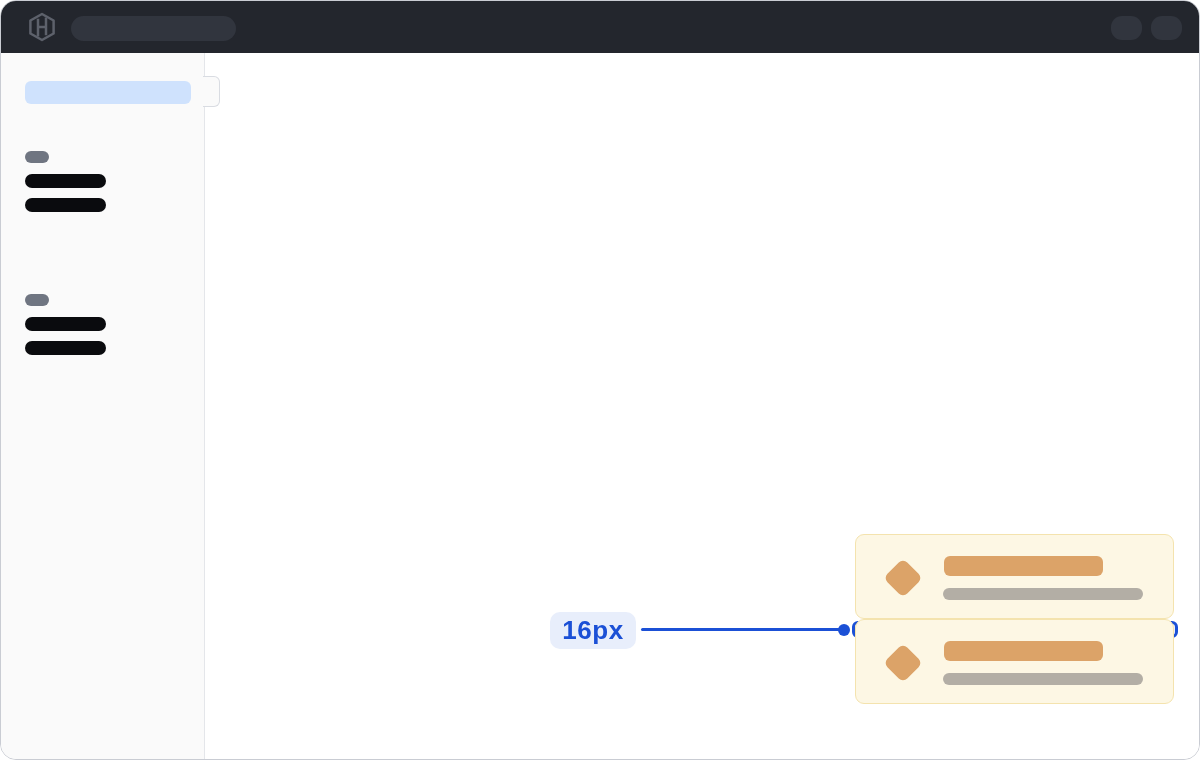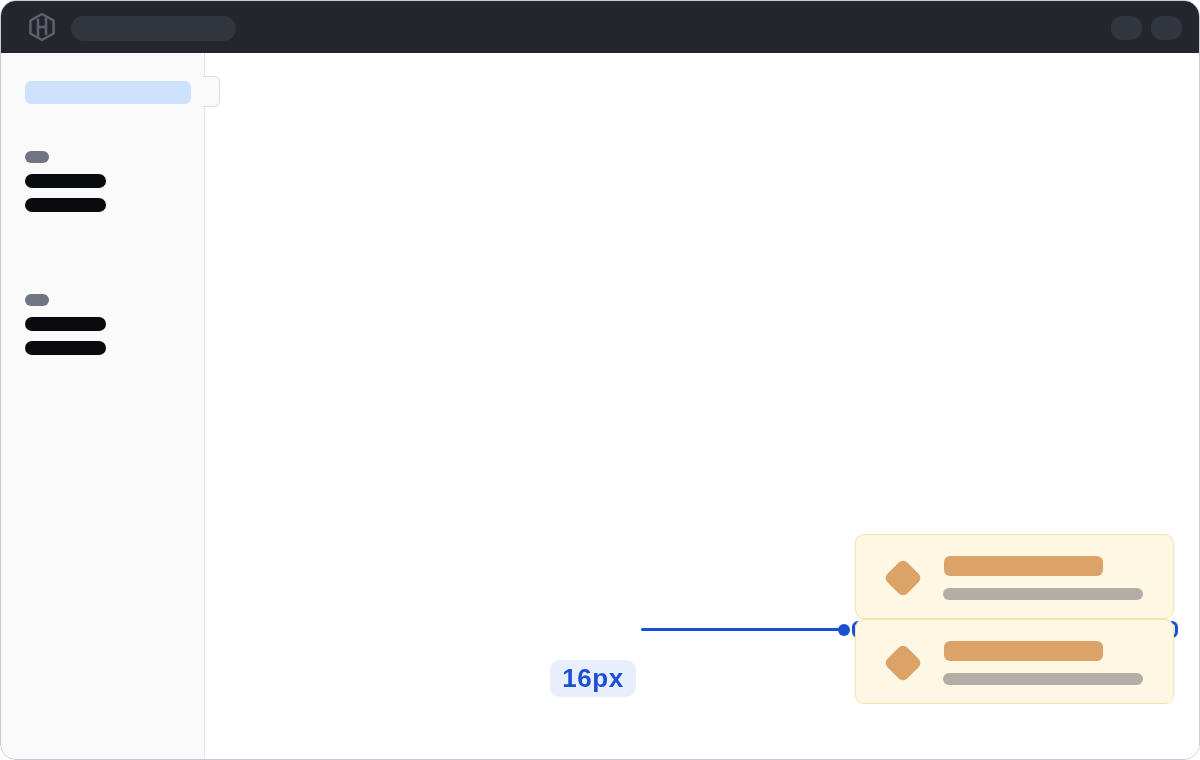--- a/index.html
+++ b/index.html
@@ -84,21 +84,21 @@
   .gap-highlight {
     position: absolute; left: -3px; right: -4px; top: 87px; height: 17px;
     background: #eaf0fc; border: 3px solid #1b50d6; border-radius: 6px;
   }
 
   
   .spacing-label {
     position: absolute; left: 549px; top: 611px; width: 86px; height: 37px;
     background: #e8eefb; border-radius: 10px; color: #1b50d6;
     font-size: 26px; font-weight: 600; letter-spacing: 0.5px;
-    display: flex; align-items: center; justify-content: center; z-index: 4; margin-top: 48px;
+    display: flex; align-items: center; justify-content: center; z-index: 4;
   }
   .connector-line {
     position: absolute; left: 640px; top: 627px; width: 203px; height: 3px;
     background: #1b50d6; border-radius: 2px; z-index: 4;
   }
   .connector-dot {
     position: absolute; left: 837px; top: 623px; width: 12px; height: 12px;
     background: #1b50d6; border-radius: 50%; z-index: 4;
   }
 </style>

